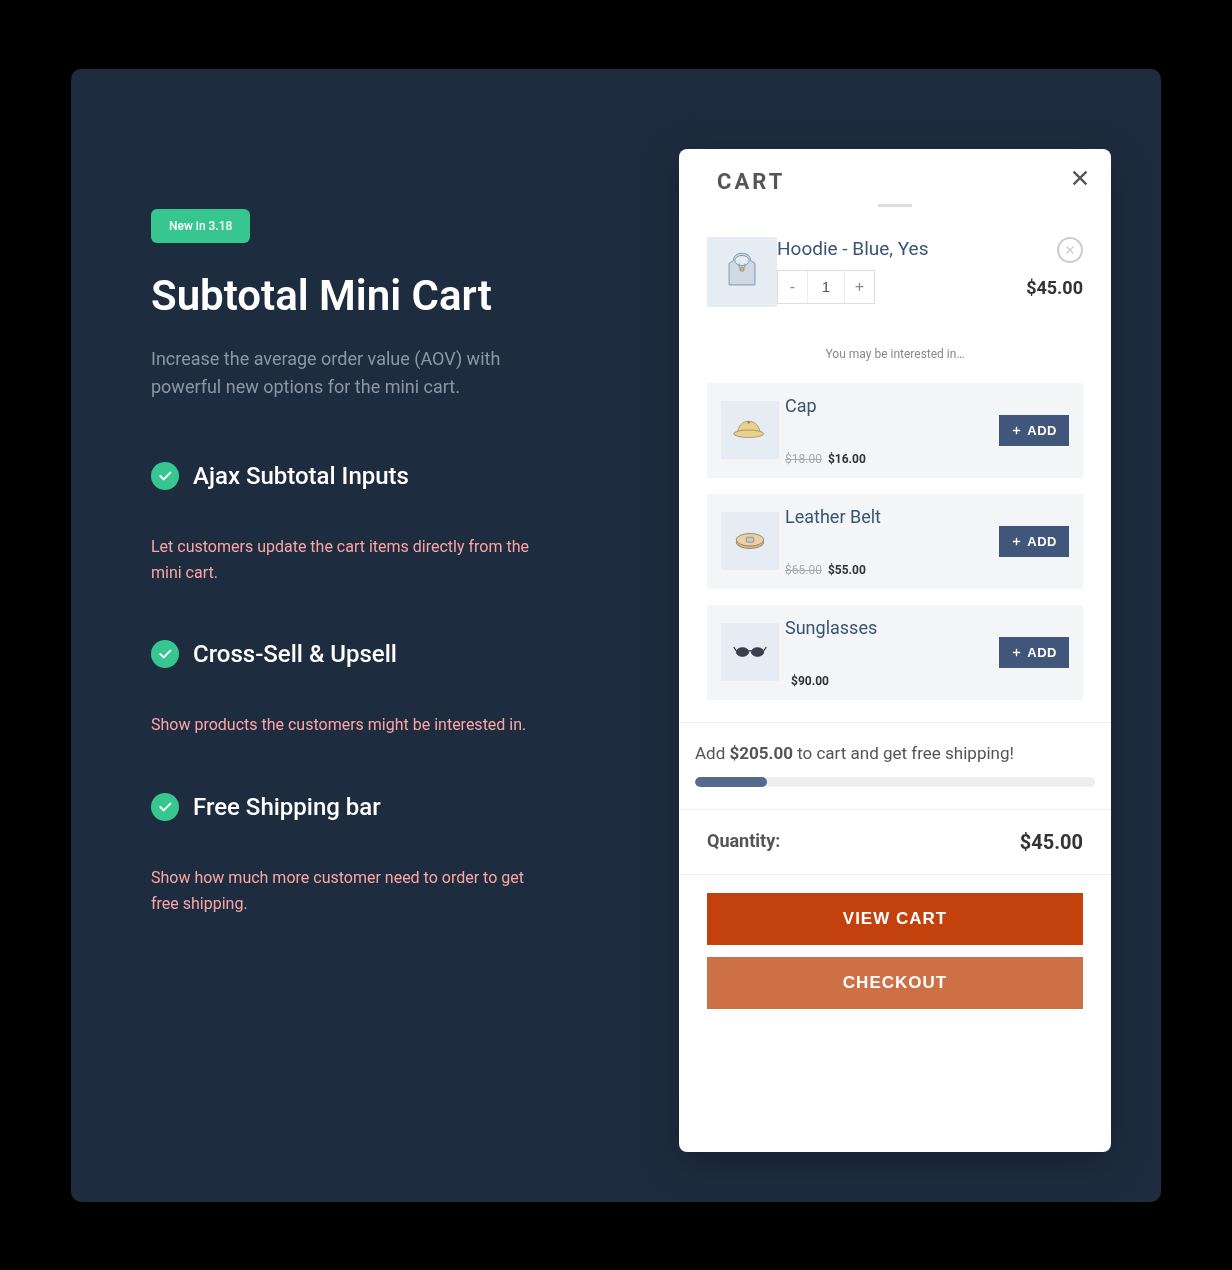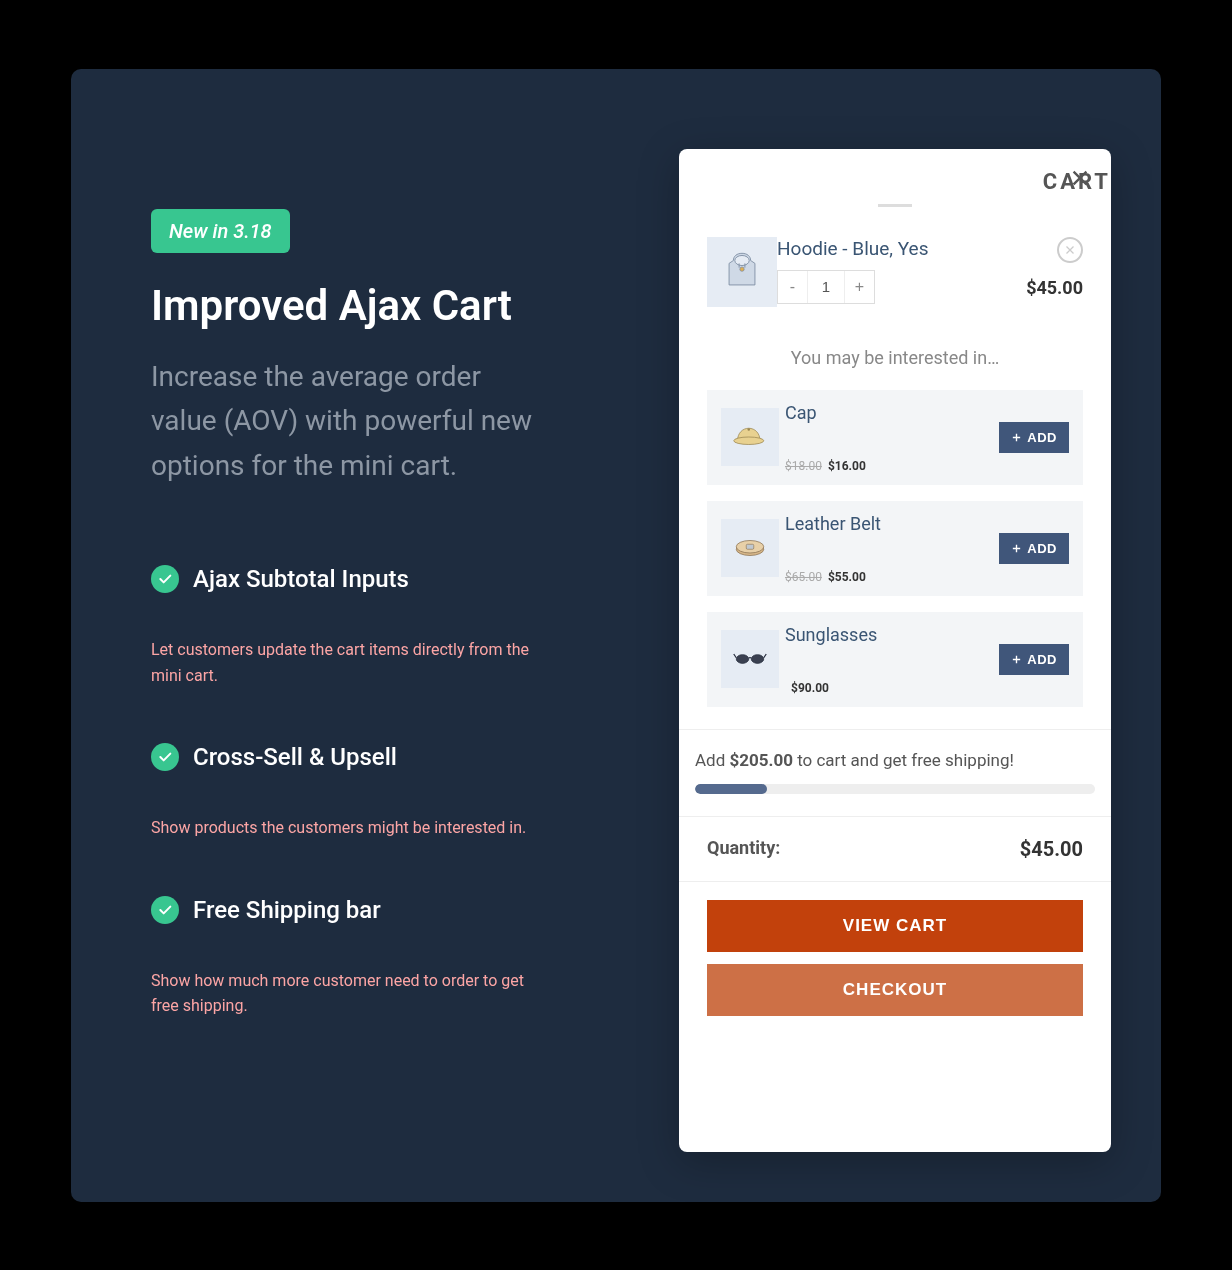--- a/index.html
+++ b/index.html
@@ -26,37 +26,36 @@
     flex: 1;
     color: #fff;
     padding-top: 60px;
   }
   .badge {
     display: inline-block;
     background: #38c690;
     color: #fff;
     padding: 10px 18px;
     border-radius: 6px;
-    font-size: 20px;
+    font-size: 12px;
     font-weight: 500;
     margin-bottom: 30px;
-    font-style: italic;
   }
   .hero-title {
     font-size: 42px;
     font-weight: 600;
     color: #fff;
     margin-bottom: 26px;
     line-height: 1.1;
   }
   .hero-desc {
-    font-size: 28px;
+    font-size: 18px;
     color: #8d97a4;
     line-height: 1.6;
-    margin-bottom: 76px;
+    margin-bottom: 60px;
     max-width: 400px;
   }
   .feature {
     margin-bottom: 55px;
   }
   .feature-head {
     display: flex;
     align-items: center;
     gap: 14px;
     margin-bottom: 16px;
@@ -101,26 +100,27 @@
     width: 26px;
     height: 26px;
     cursor: pointer;
     display: flex;
     align-items: center;
     justify-content: center;
     color: #555;
   }
   .cart-close svg { width: 22px; height: 22px; stroke: #555; stroke-width: 2.5; }
   .cart-title {
-    text-align: right;
+    text-align: left;
     font-size: 22px;
     letter-spacing: 3px;
     font-weight: 700;
     color: #555;
     margin-bottom: 10px;
+    margin-left: 38px;
   }
   .cart-underline {
     width: 34px;
     height: 3px;
     background: #ddd;
     margin: 0 auto 30px;
   }
   .cart-body { padding: 0 28px; }
   .cart-item {
     display: flex;
@@ -186,21 +186,21 @@
   }
   .remove-btn svg { width: 12px; height: 12px; stroke: #ccc; stroke-width: 2.5; }
   .cart-item-price {
     font-size: 18px;
     color: #333;
     font-weight: 700;
   }
   .upsell-heading {
     text-align: center;
     color: #888;
-    font-size: 18px;
+    font-size: 12px;
     margin-bottom: 22px;
   }
   .upsell-item {
     background: #f3f5f7;
     display: flex;
     align-items: center;
     padding: 12px 14px;
     margin-bottom: 16px;
     gap: 6px;
   }
@@ -278,21 +278,21 @@
   }
   .btn-viewcart { background: #c2410c; }
   .btn-checkout { background: #cd7046; }
 </style>
 </head>
 <body>
 
 <div class="canvas">
   <div class="left-col">
     <div class="badge">New in 3.18</div>
-    <h1 class="hero-title">Improved Ajax Cart</h1>
+    <h1 class="hero-title">Subtotal Mini Cart</h1>
     <p class="hero-desc">Increase the average order value (AOV) with powerful new options for the mini cart.</p>
 
     <div class="feature">
       <div class="feature-head">
         <span class="check">
           <svg viewBox="0 0 24 24" fill="none">
               <path d="M5 12l5 5L20 7" stroke="#fff" stroke-width="3" stroke-linecap="round" stroke-linejoin="round"></path>
             </svg>
         </span>
         <span class="feature-title">Ajax Subtotal Inputs</span>

